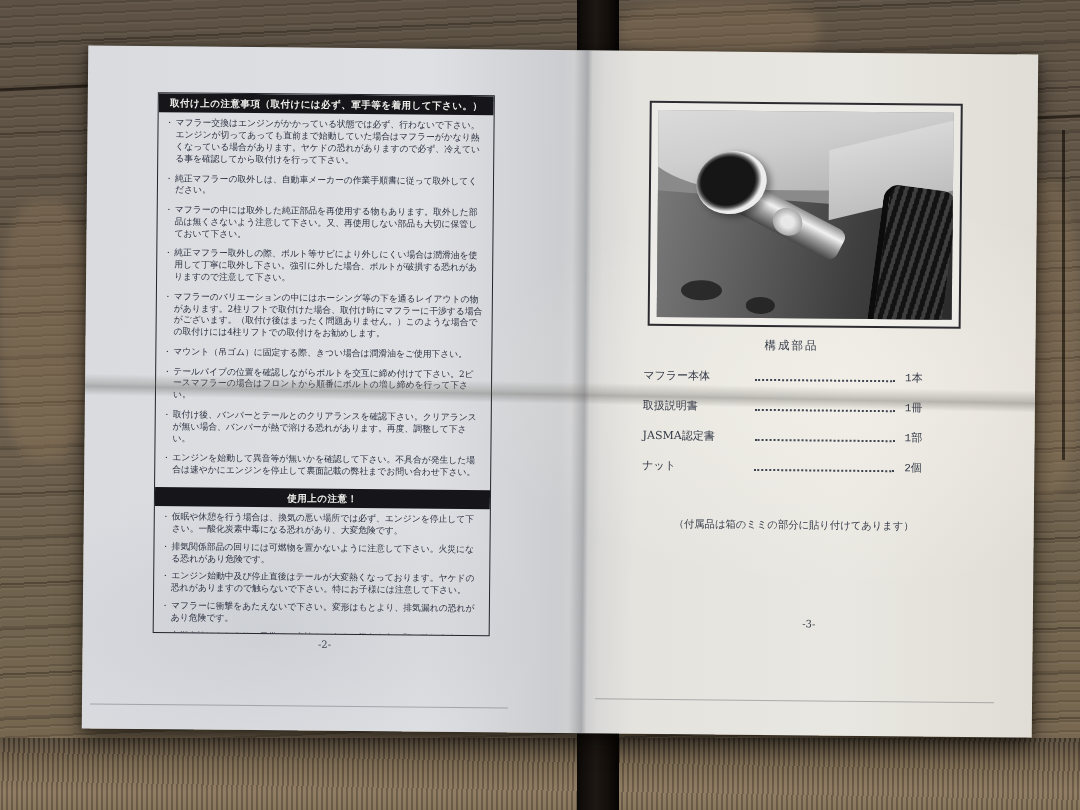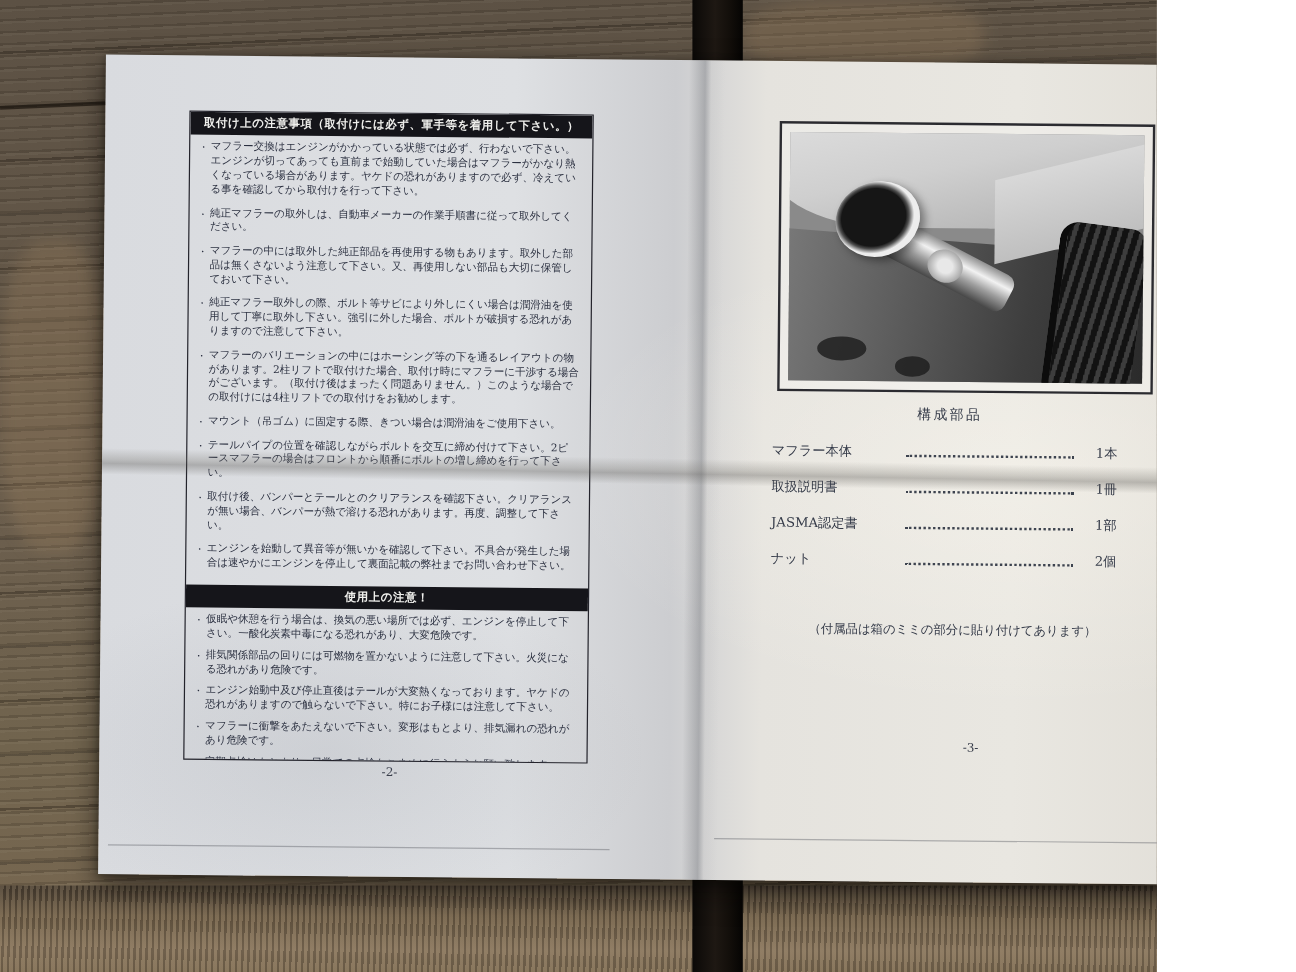--- a/index.html
+++ b/index.html
@@ -1,19 +1,19 @@
 <!DOCTYPE html>
 <html><head>
 <meta charset="utf-8">
 <style>
   * { margin:0; padding:0; box-sizing:border-box; }
   html,body { width:1080px; height:810px; overflow:hidden; }
   body { font-family:"DejaVu Serif","Liberation Serif",serif; }
 
-  .scene { position:relative; width:964px; height:810px; overflow:hidden; background:#665a4b; }
+  .scene { position:relative; width:1080px; height:810px; overflow:hidden; background:#665a4b; }
 
   
   .wood {
     position:absolute; inset:0;
     background:
       repeating-linear-gradient(177.5deg, rgba(0,0,0,0) 0 6px, rgba(25,18,10,.16) 6px 8px, rgba(255,245,225,.04) 8px 10px),
       repeating-linear-gradient(177.5deg, rgba(0,0,0,0) 0 43px, rgba(18,12,6,.30) 43px 45px),
       linear-gradient(177deg, #5c5144 0%, #635748 28%, #6b5e4d 52%, #71644e 72%, #7b6952 100%);
   }
   .wood-streak {
@@ -112,21 +112,21 @@
     transform:rotate(-18deg); box-shadow:3px 4px 7px rgba(0,0,0,.4);
   }
   .ph-blob { position:absolute; background:#1c1c1c; border-radius:50%; opacity:.8; }
 
   
   .parts-block { position:absolute; left:558px; top:286px; width:296px; z-index:2; color:#343a48; }
   .parts-title { text-align:center; font-size:11.5px; margin-bottom:16px; letter-spacing:2px; }
   .part-row { display:flex; align-items:flex-end; margin-bottom:15px; font-size:11px; }
   .part-name { flex:0 0 108px; }
   .leader { flex:1; border-bottom:2px dotted #3d434f; margin:0 10px 3px 4px; }
-  .part-qty { flex:0 0 34px; text-align:center; }
+  .part-qty { flex:0 0 34px; text-align:left;font-family:Liberation Mono, monospace; }
   .attach-note { position:absolute; left:540px; top:466px; width:340px; z-index:2; text-align:center; font-size:10.3px; color:#343a48; }
 </style>
 </head>
 <body>
 
 <div class="scene">
 
   <div class="wood"></div>
   <div class="wood-streak" style="left:0;top:200px;width:90px;height:260px;"></div>
   <div class="wood-streak" style="left:1000px;top:180px;width:80px;height:320px;"></div>

